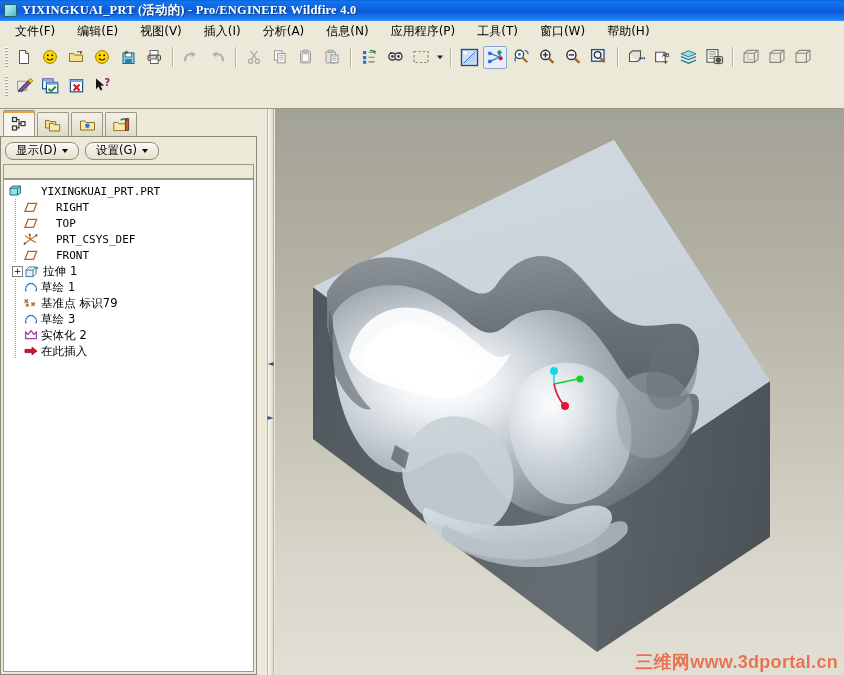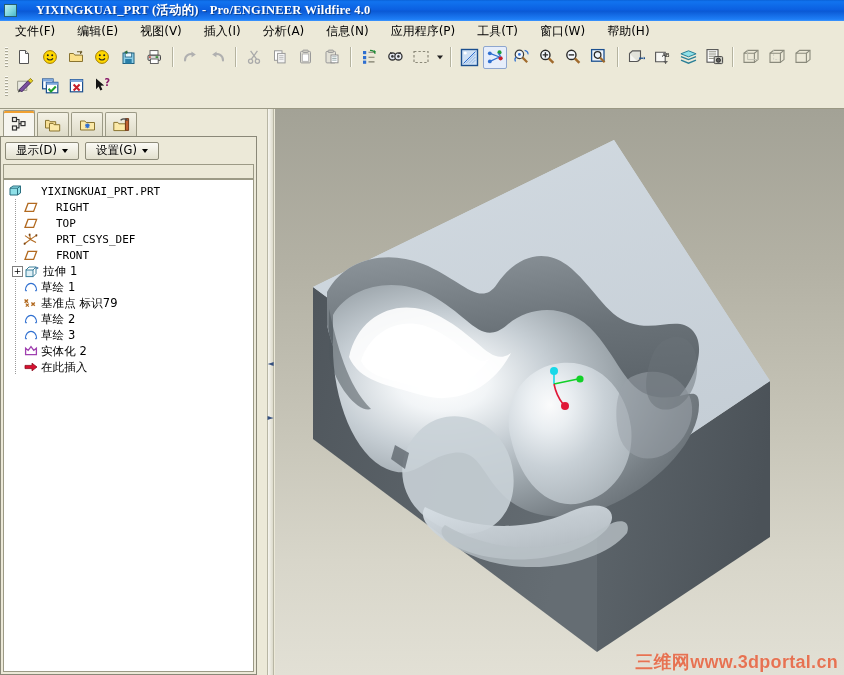--- a/index.html
+++ b/index.html
@@ -19,21 +19,21 @@
     display:flex;align-items:center;
   }
   .tb-icon{
     width:13px;height:13px;margin-left:4px;margin-right:5px;
     background:linear-gradient(135deg,#bfeef0 0%,#7fd8e0 55%,#4ab8c8 100%);
     border:1px solid #27606e;box-sizing:border-box;flex:none;
   }
   .tb-title{
     color:#ffffff;font-size:12.5px;font-weight:bold;letter-spacing:0.2px;
     font-family:"Liberation Serif","DejaVu Serif",serif;
-    white-space:nowrap;text-shadow:1px 1px 0 rgba(0,0,0,.35);margin-left:14px;
+    white-space:nowrap;text-shadow:1px 1px 0 rgba(0,0,0,.35);
   }
 
   
   .menubar{
     position:absolute;left:0;top:21px;width:844px;height:21px;
     background:#ece9d8;display:flex;align-items:center;
     border-bottom:1px solid #e4e1d0;
   }
   .menu-item{
     padding:2px 7px 3px 15px;color:#000;font-size:12px;white-space:nowrap;
@@ -93,21 +93,21 @@
     box-sizing:border-box;
   }
   .ctrlrow{
     height:23px;display:flex;align-items:center;gap:6px;padding:2px 4px 0 4px;
     background:#ece9d8;
   }
   .cbtn{
     height:18px;min-width:74px;box-sizing:border-box;
     border:1px solid #8d8b79;background:linear-gradient(to bottom,#fbfaf5,#e3e0ce);
     display:flex;align-items:center;justify-content:center;gap:5px;
-    font-size:11.5px;color:#000;border-radius:2px;padding:0 6px;
+    font-size:11.5px;color:#000;border-radius:8px;padding:0 6px;
     font-family:"DejaVu Sans","Liberation Sans",sans-serif;
   }
   .cbtn .dn{width:0;height:0;border-left:3.5px solid transparent;border-right:3.5px solid transparent;border-top:4px solid #000;}
   .treehdr{
     margin:2px 2px 0 2px;height:15px;background:#ece9d8;
     border:1px solid #9c9a86;box-sizing:border-box;
   }
   .treearea{
     position:absolute;left:2px;right:2px;top:42px;bottom:2px;
     background:#ffffff;border:1px solid #9c9a86;box-sizing:border-box;
@@ -595,31 +595,20 @@
             <span class="indent" style="width: 8px;"></span>
             <span class="dotted"></span>
             <span class="ticon">
               <svg width="15" height="12" viewBox="0 0 15 12">
                 <path d="M1.6 2.4l3.4 3.4M5 2.4L1.6 5.8" stroke="#b26a20" stroke-width="1.4"></path>
                 <path d="M8.4 5.4l3.4 3.4M11.8 5.4l-3.4 3.4" stroke="#b26a20" stroke-width="1.4"></path>
                 <path d="M2.8 6.6l3 3M5.8 6.6l-3 3" stroke="#b26a20" stroke-width="1.2"></path>
               </svg>
             </span>
             <span class="lbl">基准点 标识79</span>
-          </div>
-          <div class="trow-item">
-            <span class="indent" style="width: 8px;"></span>
-            <span class="dotted"></span>
-            <span class="ticon">
-              <svg width="14" height="12" viewBox="0 0 14 12">
-                <path d="M1.4 9.6C1.4 4.8 4.4 2.4 7 2.4s5.6 2.4 5.6 7.2" fill="none" stroke="#2f6fd0" stroke-width="1.2"></path>
-                <path d="M1.4 9.6h1.4M11.2 9.6h1.4" stroke="#2f6fd0" stroke-width="1.2"></path>
-              </svg>
-            </span>
-            <span class="lbl">草绘 2</span>
           </div>
           <div class="trow-item">
             <span class="indent" style="width: 8px;"></span>
             <span class="dotted"></span>
             <span class="ticon">
               <svg width="14" height="12" viewBox="0 0 14 12">
                 <path d="M1.4 9.6C1.4 4.8 4.4 2.4 7 2.4s5.6 2.4 5.6 7.2" fill="none" stroke="#2f6fd0" stroke-width="1.2"></path>
                 <path d="M1.4 9.6h1.4M11.2 9.6h1.4" stroke="#2f6fd0" stroke-width="1.2"></path>
               </svg>
             </span>

